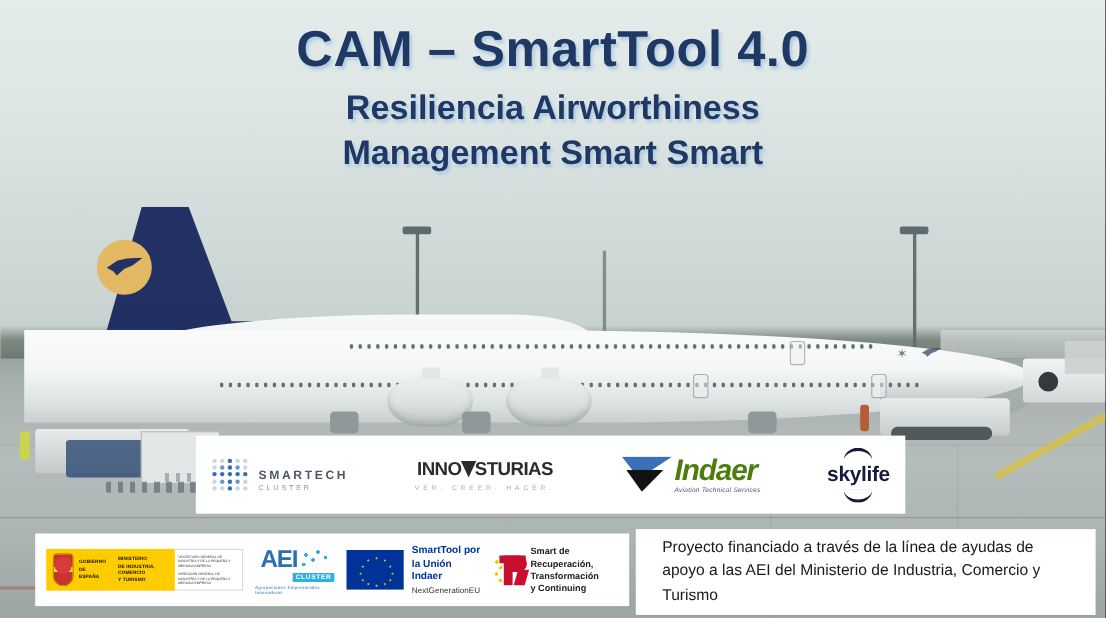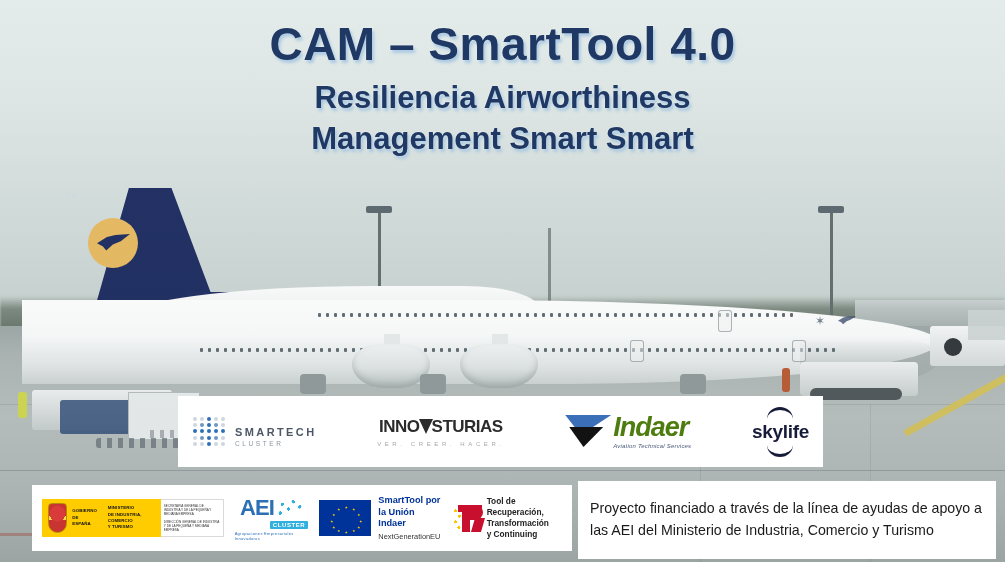--- a/index.html
+++ b/index.html
@@ -293,21 +293,21 @@
       radial-gradient(circle at 30% 12%,#ffc400 0 1.5px,rgba(0,0,0,0) 1.6px),
       radial-gradient(circle at 70% 34%,#ffc400 0 1.5px,rgba(0,0,0,0) 1.6px),
       radial-gradient(circle at 26% 58%,#ffc400 0 1.5px,rgba(0,0,0,0) 1.6px),
       radial-gradient(circle at 66% 82%,#ffc400 0 1.5px,rgba(0,0,0,0) 1.6px);
   }
   .prtr-txt{font-size:8.3px;font-weight:bold;color:#222;line-height:1.33;}
 
   
   .fund-note{
     position:absolute;left:578px;top:481px;width:418px;height:78px;background:#ffffff;
-    display:flex;align-items:center;padding:6px 12px;box-sizing:border-box;
+    display:flex;align-items:center;padding:6px 24px;box-sizing:border-box;
   }
   .fund-note p{
     margin:0;font-size:14.2px;color:#1a1a1a;line-height:1.52;
   }
 </style>
 </head>
 <body>
 
 <div class="slide">
 
@@ -640,21 +640,21 @@
 
     <div class="prtr">
       <div class="prtr-mark">
         <div class="dots"></div>
         <div class="top"></div>
         <div class="bar"></div>
         <div class="r"></div>
         <div class="leg"></div>
       </div>
       <div class="prtr-txt">
-        <div>Tool de Recuperación,</div>
+        <div>Smart de Recuperación,</div>
         <div>Transformación</div>
         <div>y Continuing</div>
       </div>
     </div>
 
   </div>
 
   <div class="fund-note">
     <p>Proyecto financiado a través de la línea de ayudas de apoyo a las AEI del Ministerio de Industria, Comercio y Turismo</p>
   </div>

